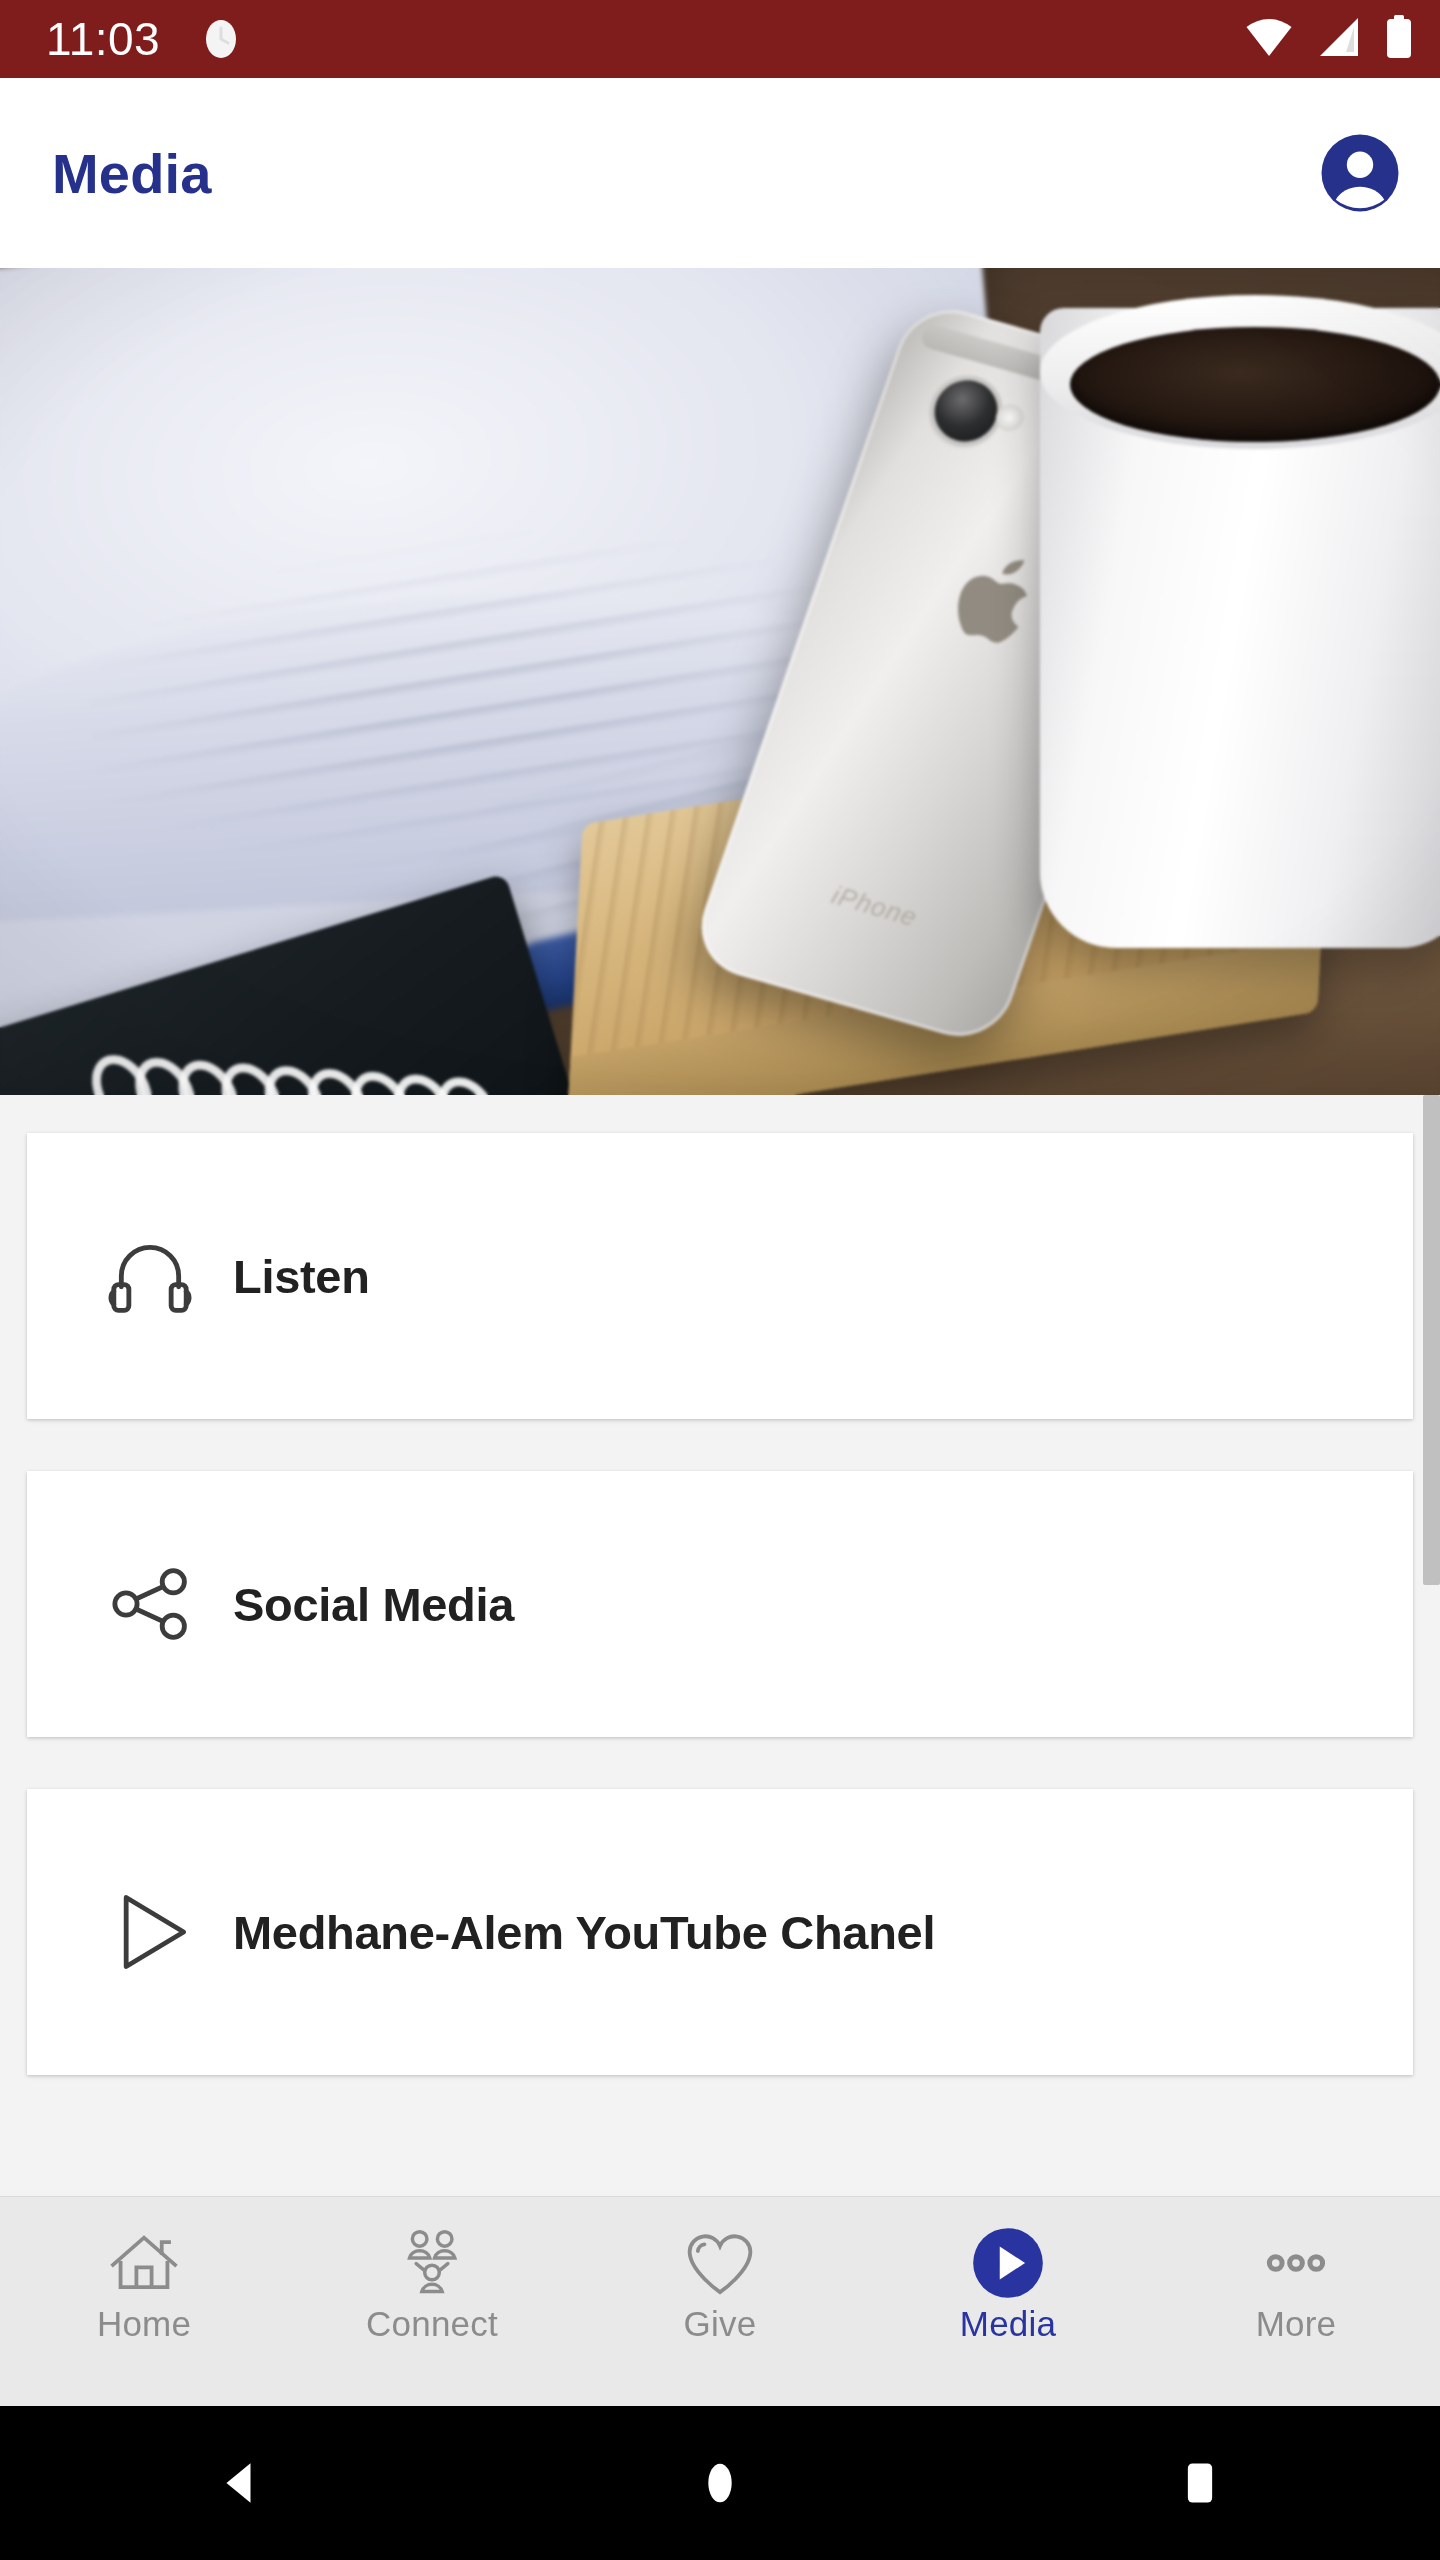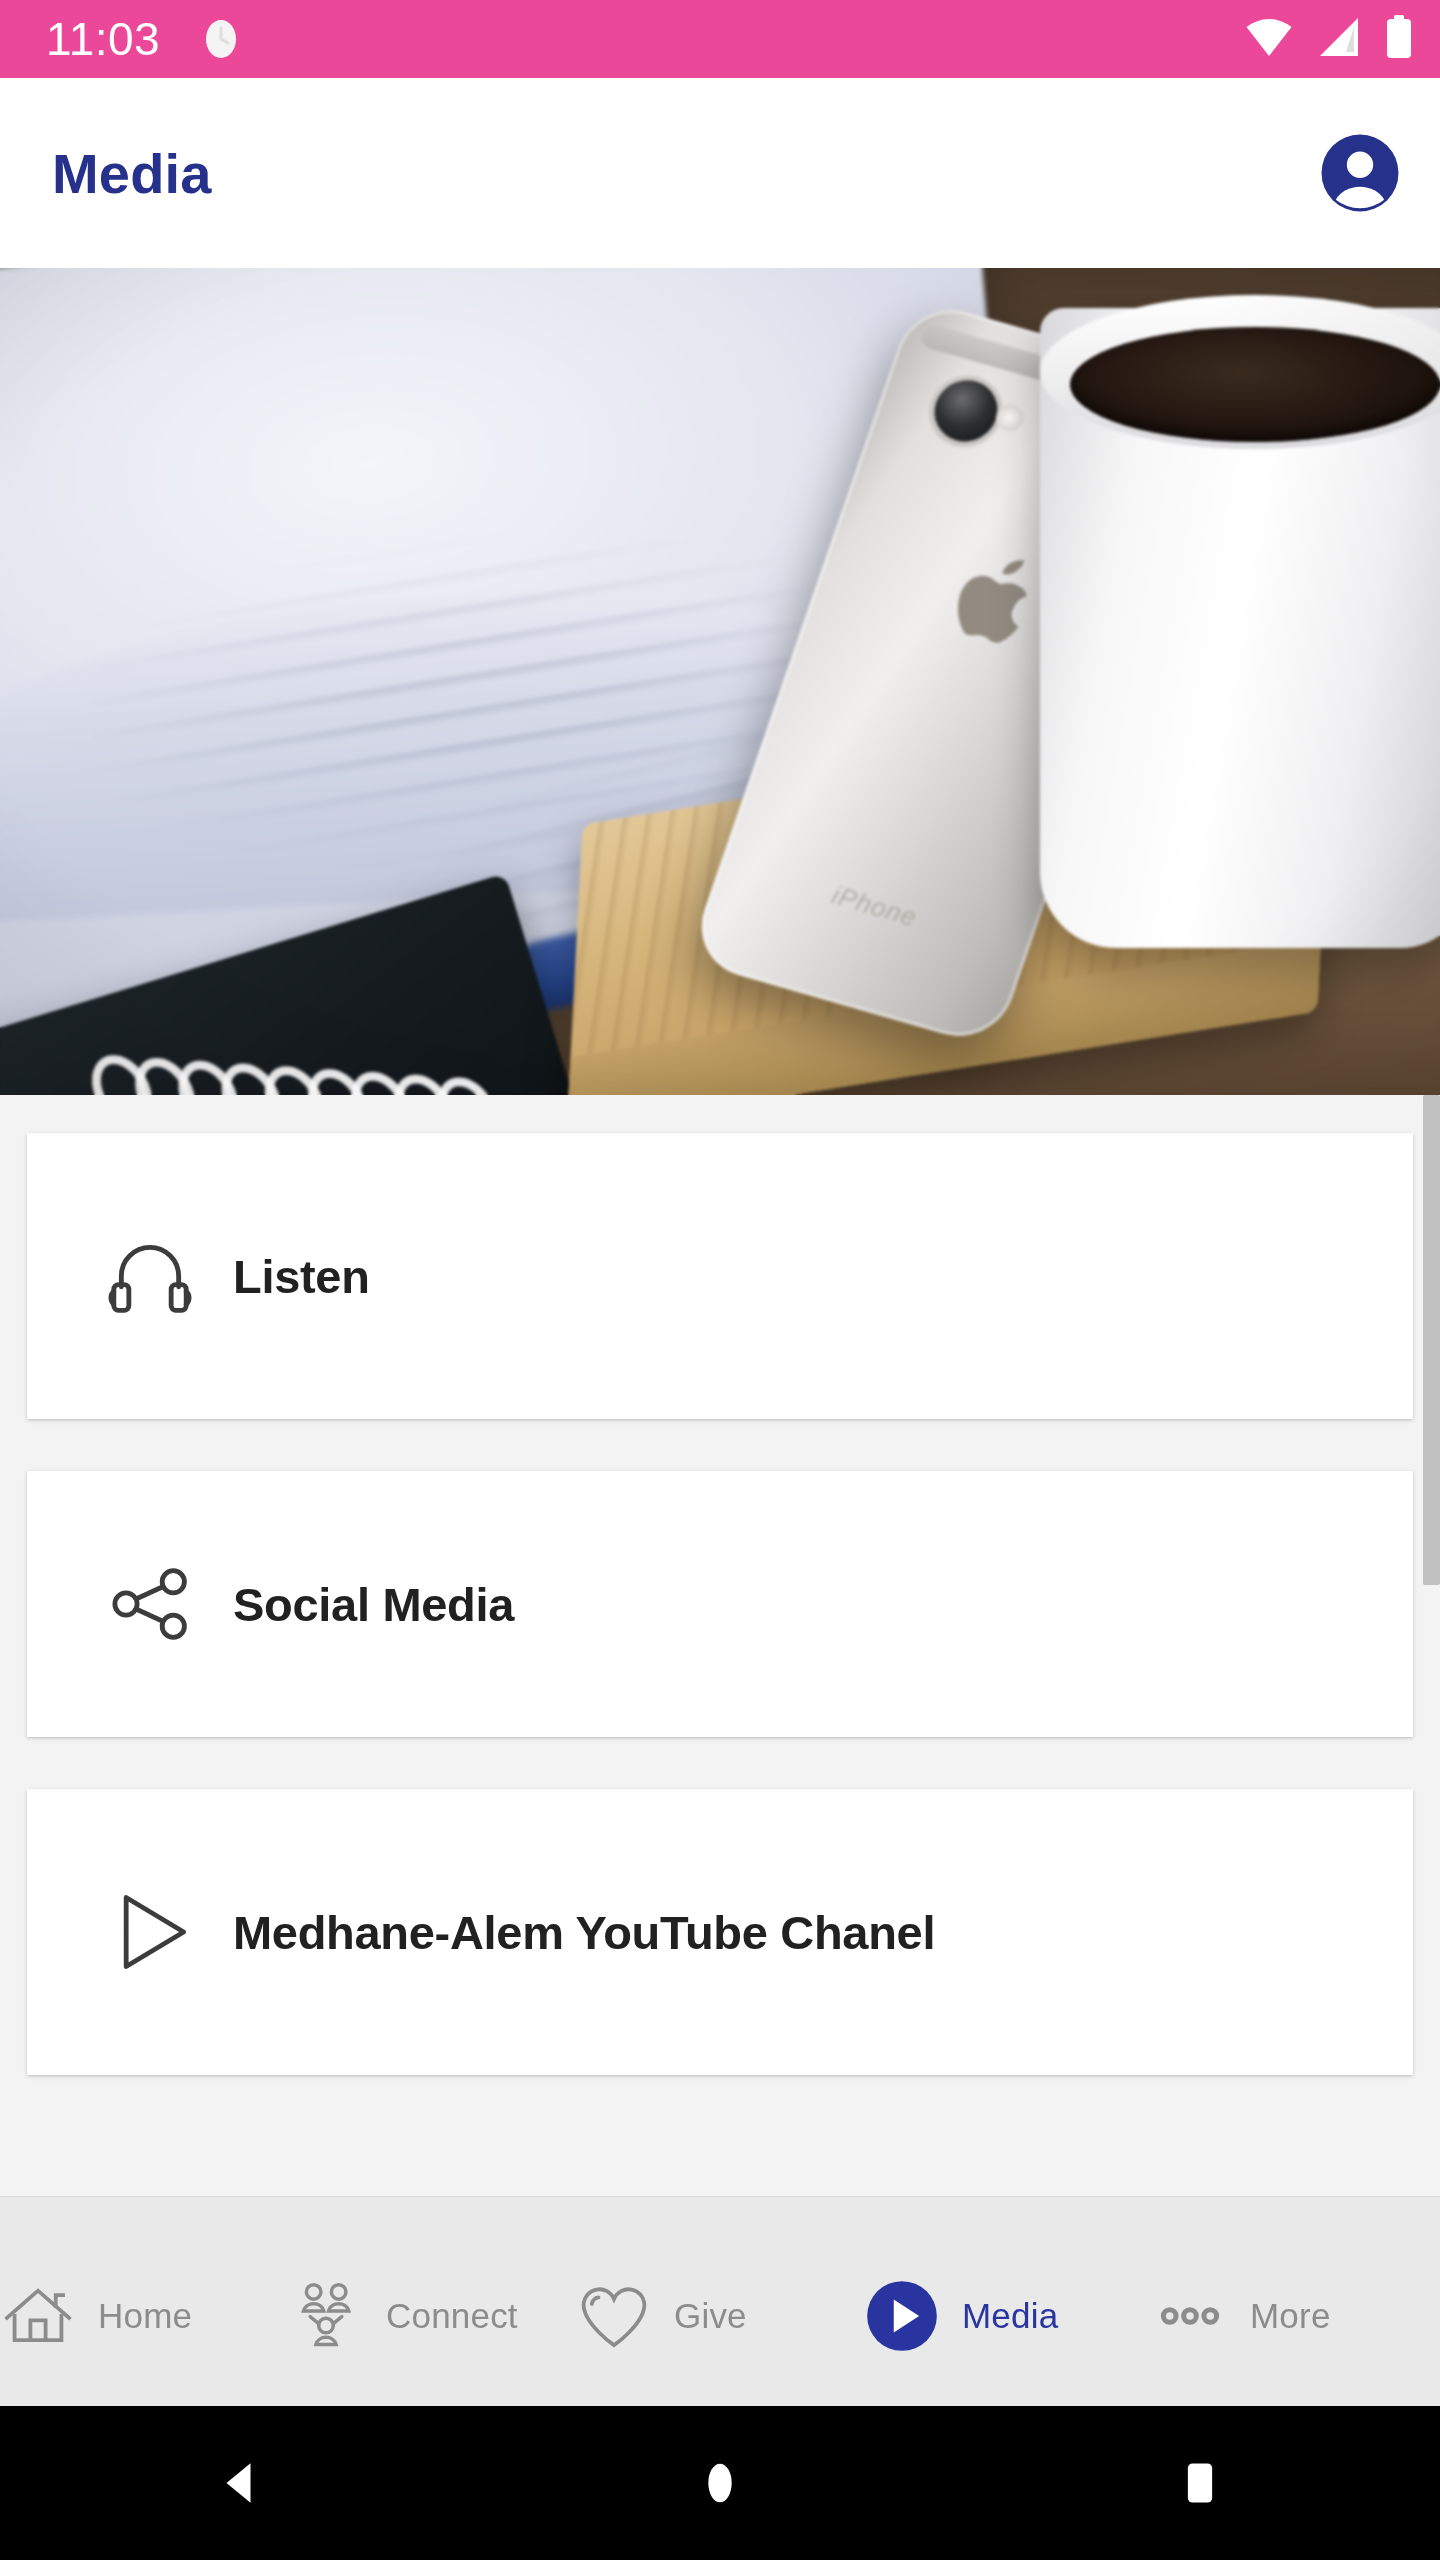--- a/index.html
+++ b/index.html
@@ -7,21 +7,21 @@
   body {
     font-family:"Liberation Sans", sans-serif;
     background:#ffffff;
     overflow:hidden;
     position:relative;
   }
 
   
   .status-bar{
     position:absolute; top:0; left:0; width:1440px; height:78px;
-    background:#ec4899; display:flex; align-items:center;
+    background:#7f1d1d; display:flex; align-items:center;
     padding:0 28px 0 46px;
   }
   .status-time{
     font-size:46px; color:#ffffff; letter-spacing:0.5px; line-height:1;
     font-weight:400;
   }
   .status-dot-icon{
     width:38px;height:46px;margin-left:42px;display:flex;align-items:center;
   }
   .status-right{ margin-left:auto; display:flex; align-items:center; gap:26px; }
@@ -252,22 +252,22 @@
     background:#c0c0c0; border-radius:2px;
   }
 
   
   .bottom-nav{
     position:absolute; bottom:154px; left:0; width:1440px; height:210px;
     background:#e9e9e9; display:flex; align-items:flex-start;
     border-top:1px solid #dadada;
   }
   .nav-item{
-    flex:1; display:flex; flex-direction:row;
-    align-items:center; justify-content:flex-start; padding-top:28px; gap:22px;
+    flex:1; display:flex; flex-direction:column;
+    align-items:center; justify-content:flex-start; padding-top:28px; gap:3px;
     height:100%;
   }
   .nav-icon{ height:76px; display:flex; align-items:center; justify-content:center; }
   .nav-label{ font-size:35px; color:#8c8c8c; letter-spacing:0.2px; }
   .nav-item.active .nav-label{ color:#2a34a0; }
 
   
   .android-nav{
     position:absolute; bottom:0; left:0; width:1440px; height:154px;
     background:#000000; display:flex; align-items:center;

